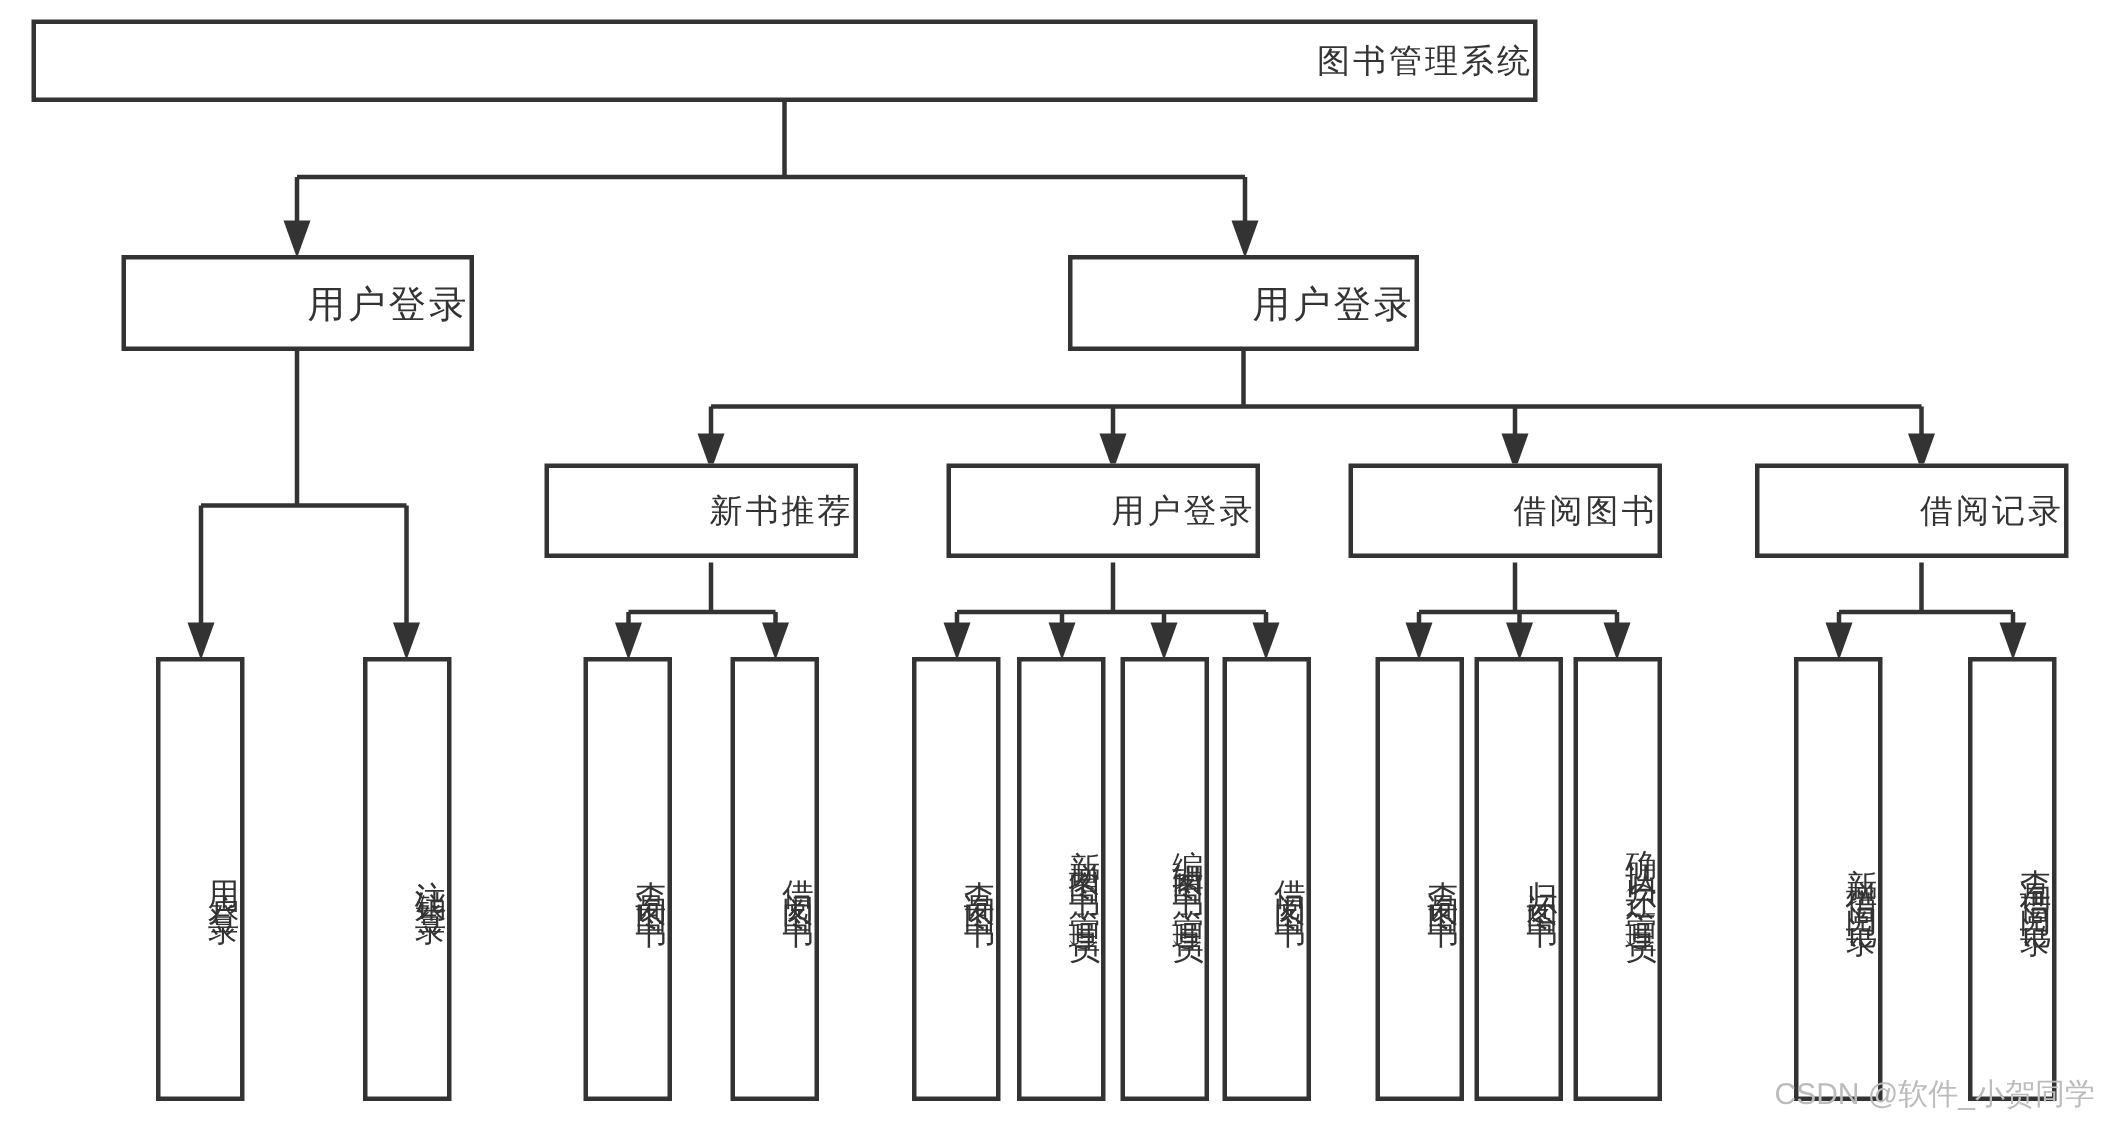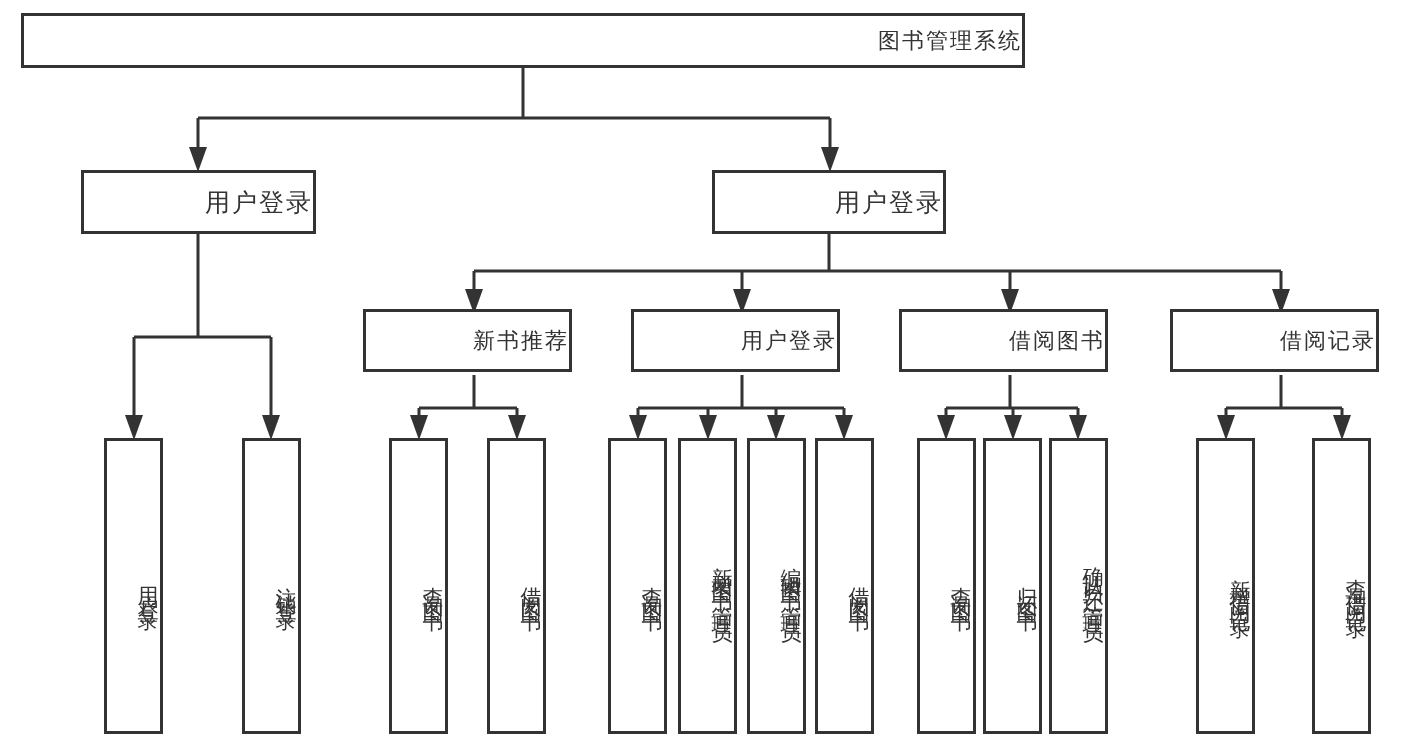--- a/index.html
+++ b/index.html
@@ -180,14 +180,15 @@
     <span class="v">确认归还（管理员）</span>
   </div>
 
   <div class="box leaf" id="lf-e1">
     <span class="v">新增借阅记录</span>
   </div>
   <div class="box leaf" id="lf-e2">
     <span class="v">查询借阅记录</span>
   </div>
 
+  <div class="watermark">CSDN @软件_小贺同学</div>
 
 </div>
 
 </body></html>

